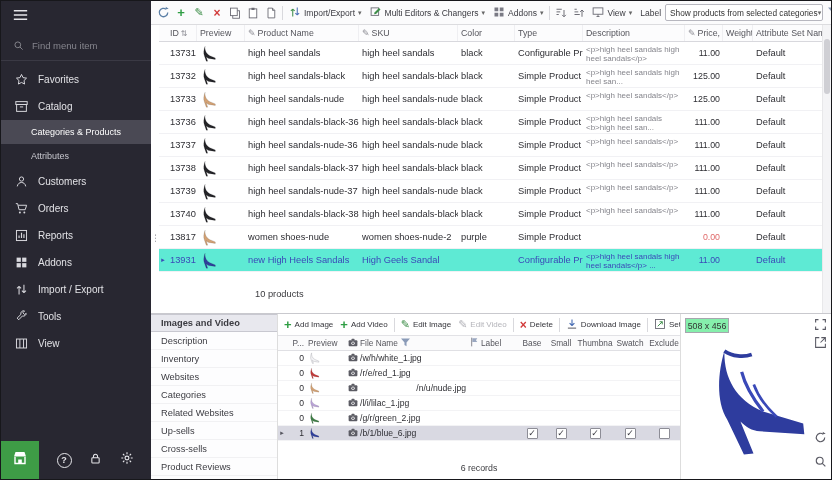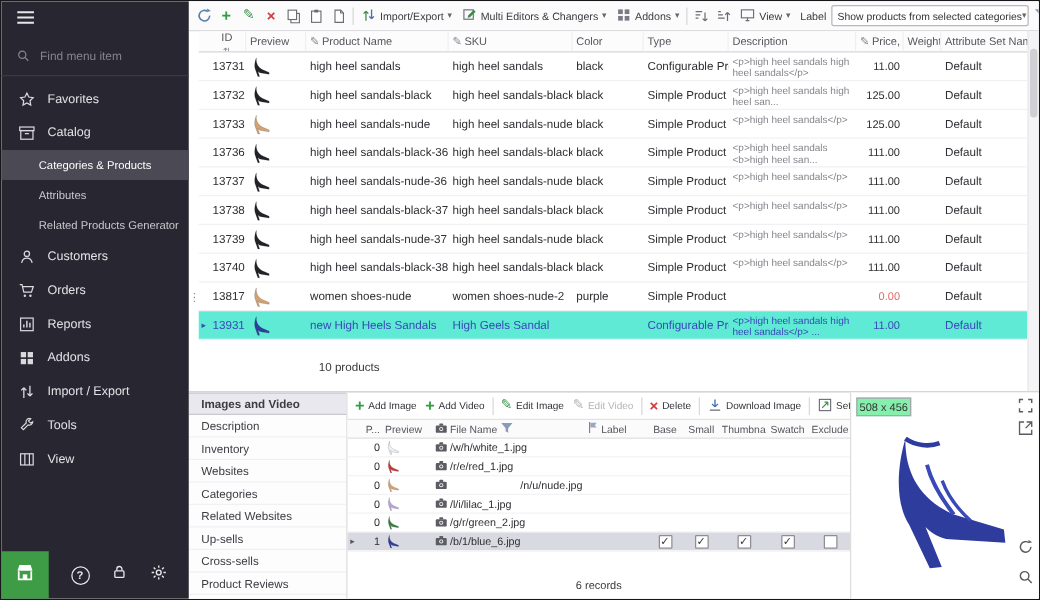--- a/index.html
+++ b/index.html
@@ -108,21 +108,20 @@
             <svg width="13" height="13" viewBox="0 0 16 16">
               <rect x="2" y="5.5" width="12" height="8.5" fill="none" stroke="#d9d9de" stroke-width="1.2"></rect>
               <rect x="1" y="2" width="14" height="3.5" fill="none" stroke="#d9d9de" stroke-width="1.2"></rect>
               <path d="M6 8.5h4" stroke="#d9d9de" stroke-width="1.2"></path>
             </svg>
           </span>
           <span>Catalog</span>
         </div>
         <div class="nav-sub sel">Categories &amp; Products</div>
         <div class="nav-sub">Attributes</div>
-        <div class="nav-sub">Related Products Generator</div>
         <div class="nav-item">
           <span class="nav-ic">
             <svg width="13" height="13" viewBox="0 0 16 16">
               <circle cx="8" cy="5" r="2.6" fill="none" stroke="#d9d9de" stroke-width="1.2"></circle>
               <path d="M2.8 14c.6-3.2 2.6-4.8 5.2-4.8s4.6 1.6 5.2 4.8" fill="none" stroke="#d9d9de" stroke-width="1.2"></path>
             </svg>
           </span>
           <span>Customers</span>
         </div>
         <div class="nav-item">
@@ -296,21 +295,21 @@
         </div>
         <div class="tmenu">
           <span><svg width="11" height="11" viewBox="0 0 16 16">
               <path d="M1.5 2h13L9.5 8v5.5l-3-1.8V8z" fill="#8a9bb8"></path>
             </svg></span>
         </div>
       </div>
 
     <div class="pg-head">
         <div class="pcell marker"></div>
-        <div class="pcell" style="width: 30px; flex-direction: column;">
+        <div class="pcell" style="width: 30px;">
           <span>ID</span>
           <span class="sortm">⇅</span>
         </div>
         <div class="pcell" style="width: 48px;">
           <span>Preview</span>
         </div>
         <div class="pcell" style="width: 114px;">
           <span class="pen-h">✎</span>
           <span>Product Name</span>
         </div>

